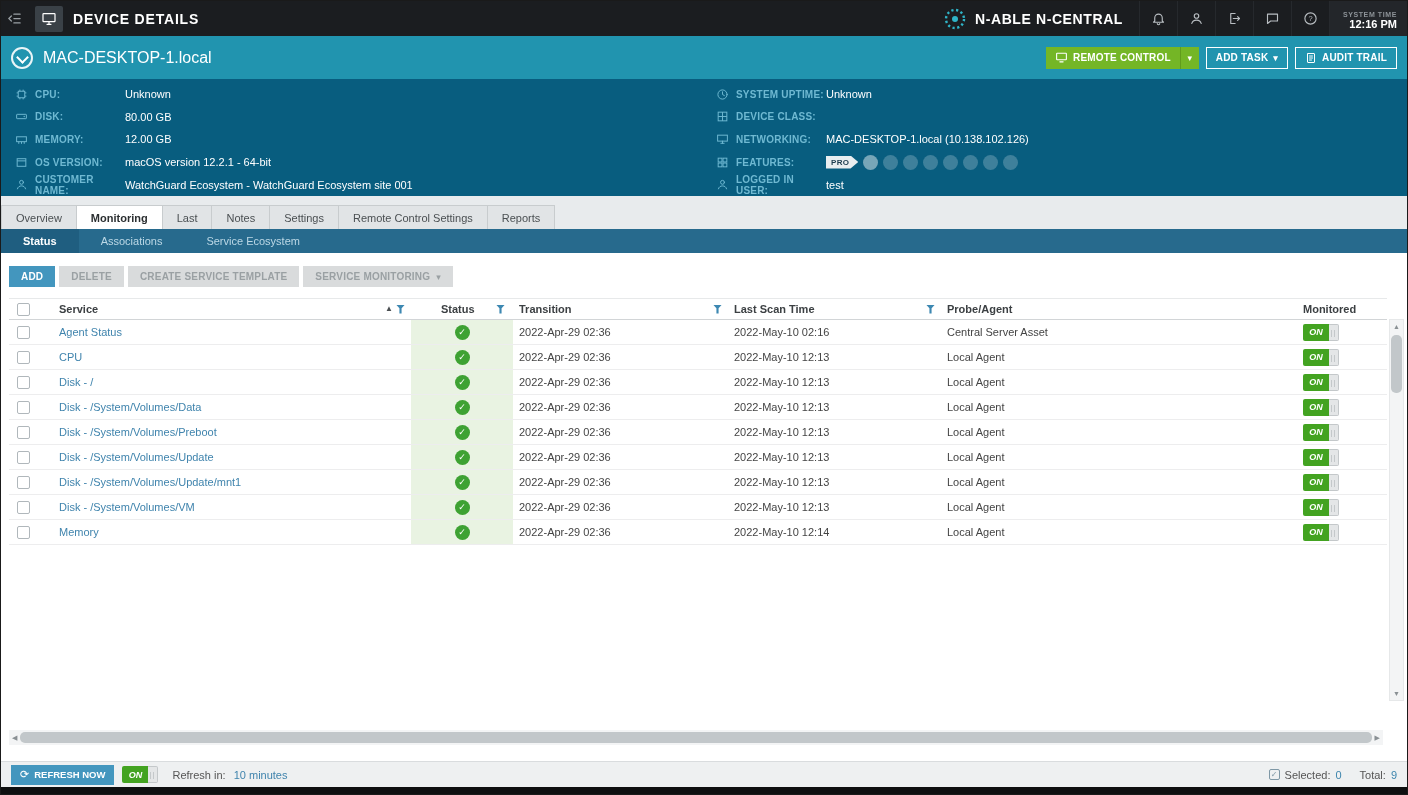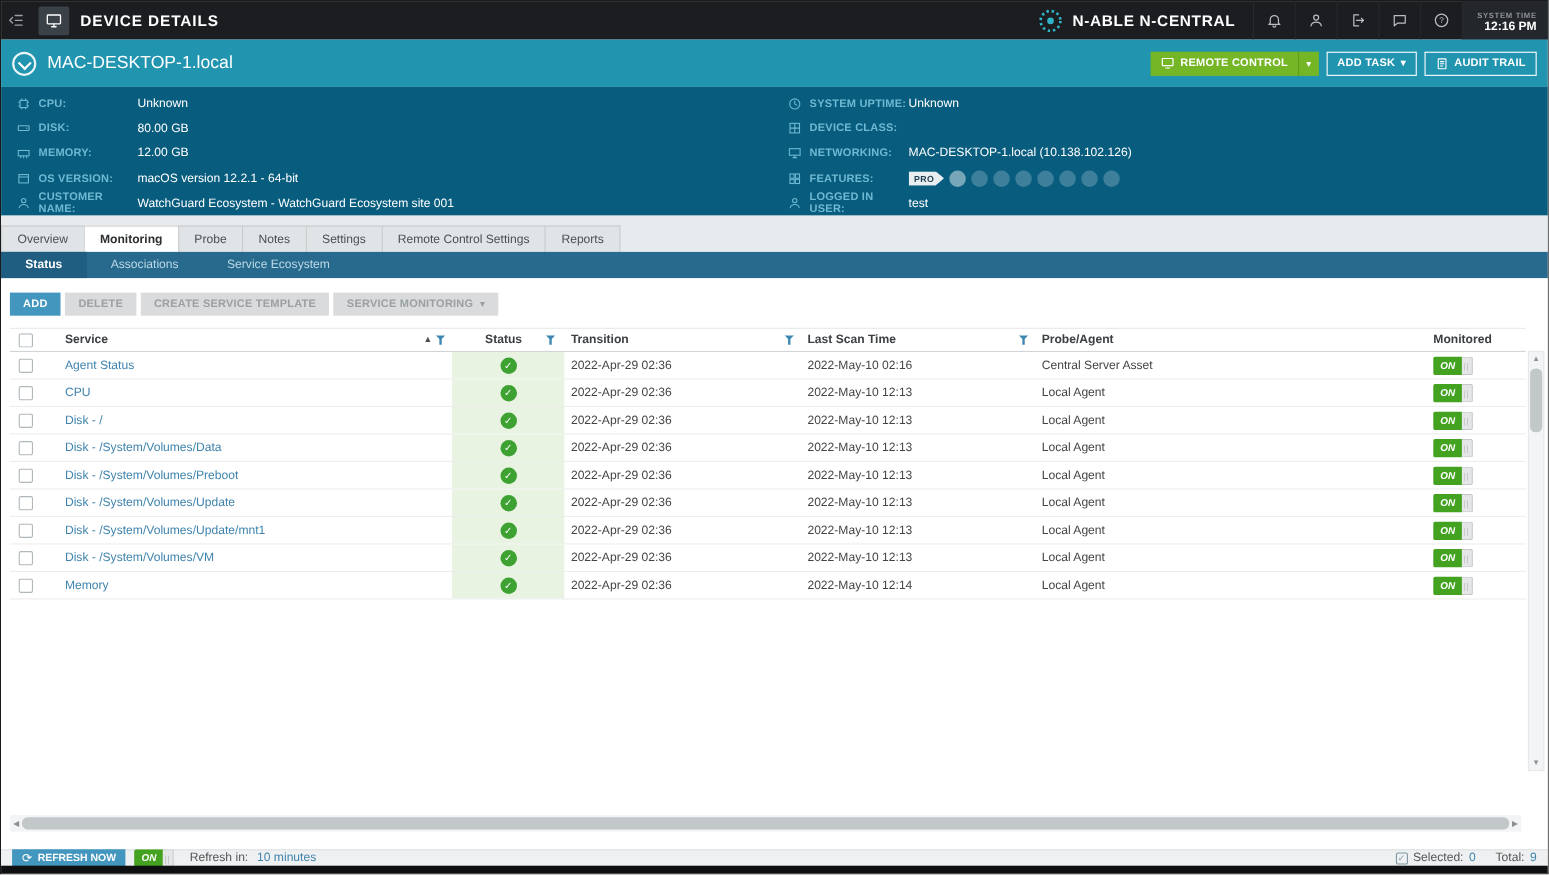--- a/index.html
+++ b/index.html
@@ -96,21 +96,21 @@
   
   .v-scrollbar { position:absolute; right:3px; top:66px; width:15px; height:382px; background:#f3f4f5; border:1px solid #e6e8e9; display:flex; flex-direction:column; align-items:center; }
   .v-scroll-arrow { font-size:7px; color:#8a9094; height:13px; display:flex; align-items:center; cursor:pointer; }
   .v-thumb { width:11px; height:58px; background:#c2c7ca; border-radius:5px; margin-top:2px; cursor:grab; }
   .v-spacer { flex:1; }
   .h-scrollbar { position:absolute; left:8px; right:24px; bottom:16px; height:15px; background:#f3f4f5; display:flex; align-items:center; padding:0 3px; }
   .h-scroll-arrow { font-size:7px; color:#8a9094; cursor:pointer; flex:none; }
   .h-thumb { flex:1; height:11px; background:#c2c7ca; border-radius:5px; margin:0 3px; cursor:grab; }
 
   
-  .refresh-bar { height:15px; flex:none; background:#eef0f1; border-top:1px solid #d9dcde; display:flex; align-items:center; padding:0 10px; gap:8px; font-size:11px; color:#555; }
+  .refresh-bar { height:26px; flex:none; background:#eef0f1; border-top:1px solid #d9dcde; display:flex; align-items:center; padding:0 10px; gap:8px; font-size:11px; color:#555; }
   .btn-refresh { height:20px; background:#4396be; border:none; color:#fff; font-size:9.5px; font-weight:bold; display:flex; align-items:center; gap:5px; padding:0 9px; cursor:pointer; font-family:inherit; }
   .refresh-icon::before { content:"⟳"; font-size:11px; font-weight:normal; }
   .refresh-text { margin-left:6px; }
   .footer-right { margin-left:auto; display:flex; align-items:center; gap:18px; }
   .footer-stat { display:flex; align-items:center; gap:5px; }
   .sel-box { width:11px; height:11px; border:1px solid #7f98a6; border-radius:2px; color:#7f98a6; font-size:8px; display:flex; align-items:center; justify-content:center; }
   .sel-box::before { content:"✓"; }
   .stat-num { color:#3d85ad; }
 
   
@@ -346,21 +346,21 @@
         <span class="info-label">LOGGED IN USER:</span>
         <span class="info-value">test</span>
       </div>
     </div>
   </div>
 
   <nav class="tabs-strip">
 
   <button class="tab"><span>Overview</span></button>
       <button class="tab active"><span>Monitoring</span></button>
-      <button class="tab"><span>Probe</span></button>
+      <button class="tab"><span>Last</span></button>
       <button class="tab"><span>Notes</span></button>
       <button class="tab"><span>Settings</span></button>
       <button class="tab"><span>Remote Control Settings</span></button>
       <button class="tab"><span>Reports</span></button>
     </nav>
 
   <nav class="subtabs">
 
   <button class="subtab active"><span>Status</span></button>
       <button class="subtab"><span>Associations</span></button>

